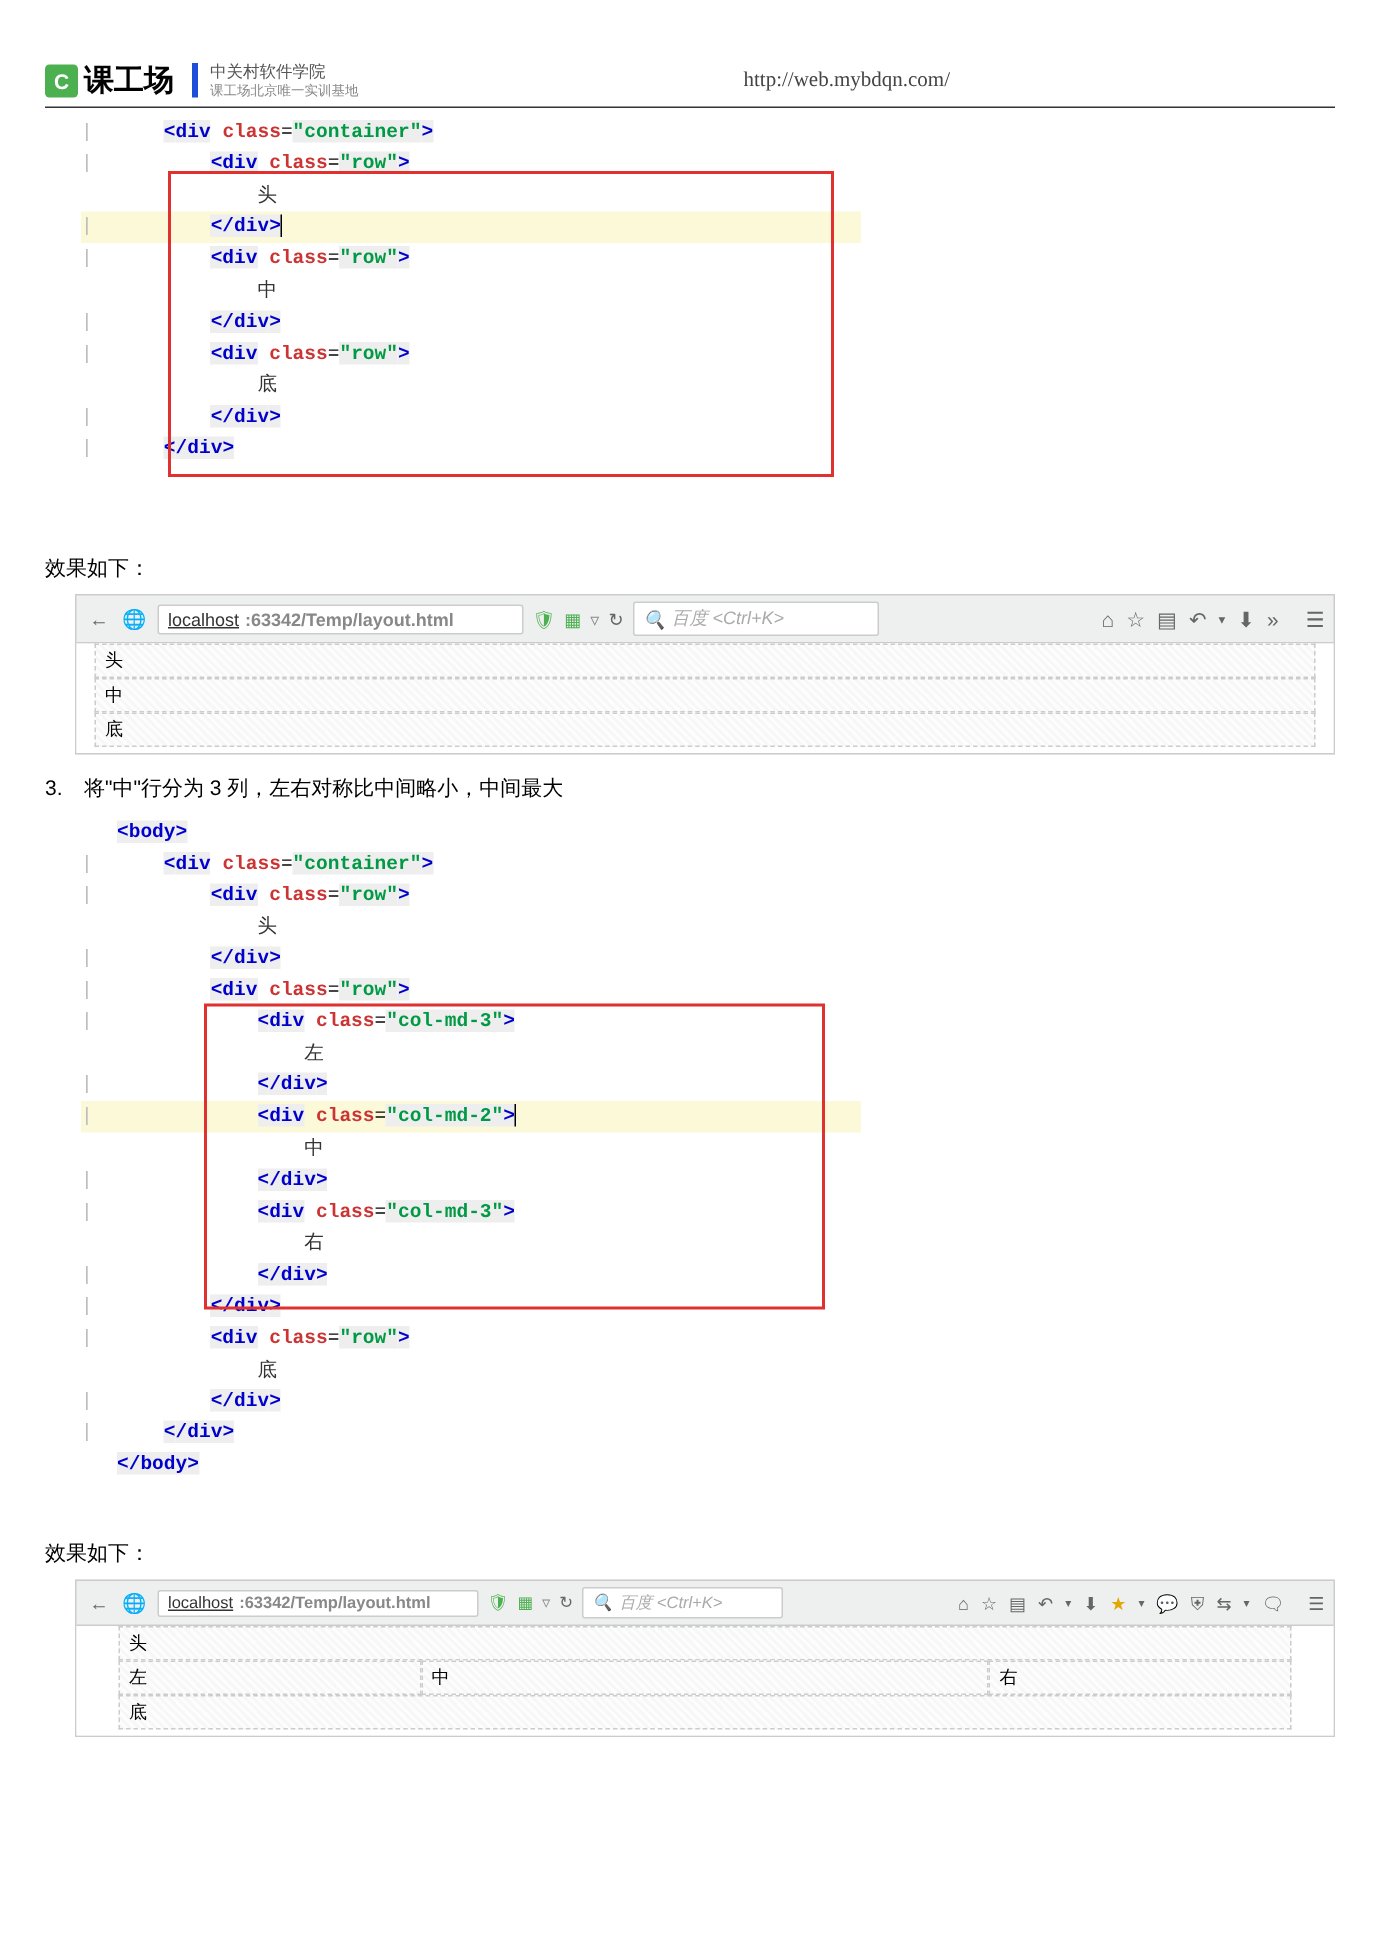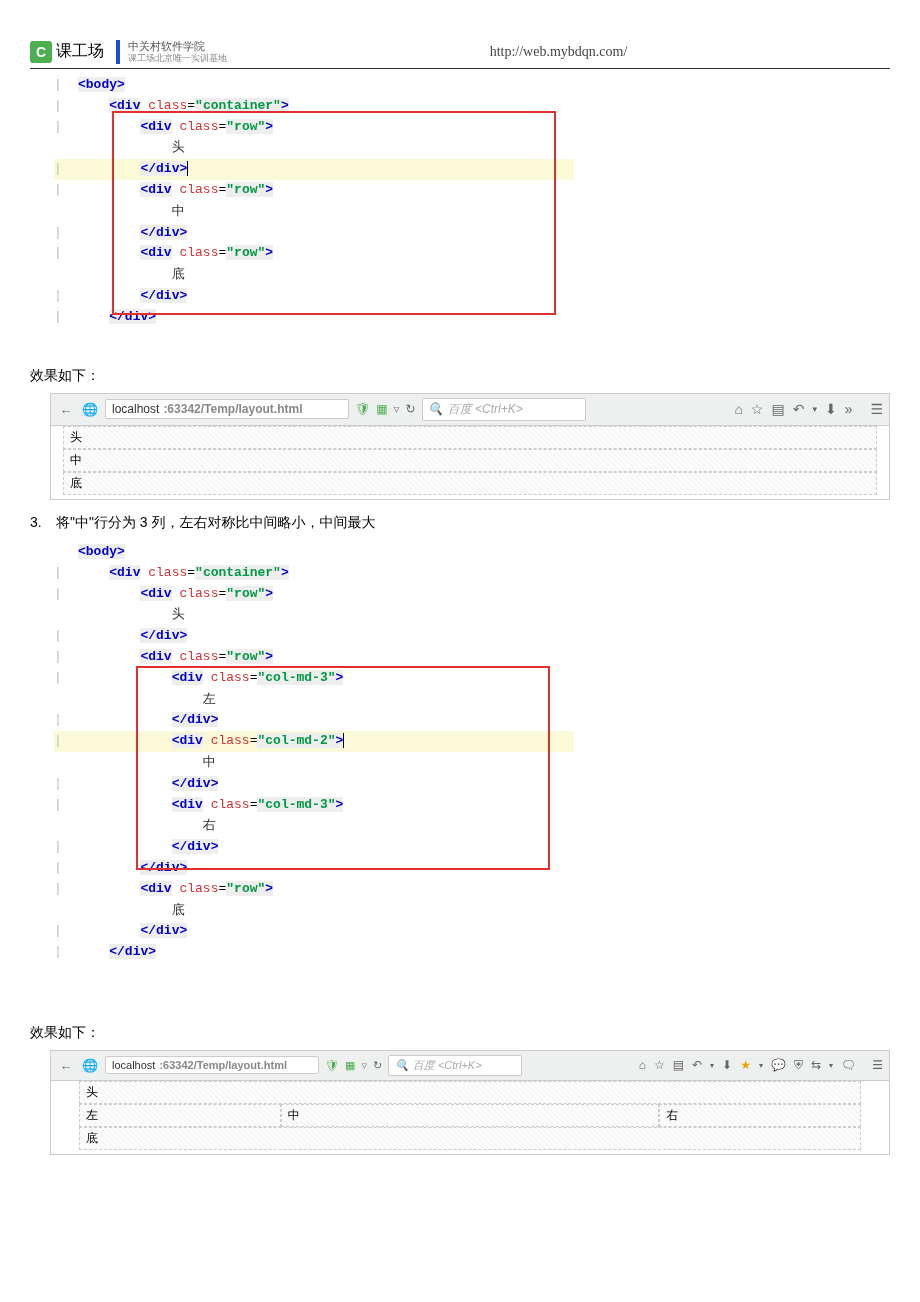--- a/index.html
+++ b/index.html
@@ -24,42 +24,42 @@
   }
   .logo-mark {
     width: 22px; height: 22px;
     background: #4caf50;
     color: #fff;
     font-weight: bold;
     text-align: center;
     line-height: 22px;
     border-radius: 3px;
   }
-  .logo-text { font-weight: normal; font-size: 16px; }
+  .logo-text { font-weight: bold; font-size: 20px; }
   .logo-sub {
     border-left: 4px solid #1d4ed8;
     margin-left: 8px; padding-left: 8px;
     font-size: 11px; color: #555; line-height: 1.2;
   }
   .header-url {
     flex: 1; text-align: center;
     font-family: "SimSun", serif;
     color: #444;
   }
   .code-block {
     font-family: "Courier New", monospace;
     font-size: 13px;
     line-height: 1.6;
     margin-left: 24px;
     position: relative;
   }
   .code-line { white-space: pre; }
   .gutter { color: #bbb; display:inline-block; width: 24px; }
   .tag { color: #0000cc; font-weight: bold; background: #eee; }
-  .attr-name { color: #cc3333; font-weight: normal; }
+  .attr-name { color: #cc3333; font-weight: bold; }
   .attr-val { color: #009944; font-weight: bold; background: #eee; }
   .bracket { color: #0000cc; font-weight: bold; background: #eee; }
   .plain-cn { font-family: "Microsoft YaHei", sans-serif; color: #333; background: #fff; }
   .hl-line { background: #fcf9d9; display: inline-block; min-width: 520px; }
   .cursor { border-right: 1.5px solid #000; }
   .red-box {
     position: absolute;
     border: 2px solid #e03030;
     pointer-events: none;
   }
@@ -83,21 +83,21 @@
     width: 18px; height: 18px;
     display:flex; align-items:center; justify-content:center;
     color:#666; font-size:13px;
   }
   .addr {
     flex: 0 0 230px;
     background: #fff; border: 1px solid #ccc;
     padding: 2px 6px; border-radius: 2px;
     display:flex; align-items:center; gap:4px;
   }
-  .addr .host { color:#333; }
+  .addr .host { color:#333;text-decoration:underline; }
   .addr .path { color:#888;font-weight:bold; }
   .shield { color:#4caf50; }
   .search {
     flex: 0 0 150px;
     background:#fff; border:1px solid #ccc;
     padding:2px 6px; color:#aaa; font-style:italic;
     border-radius: 2px;
     display:flex; align-items:center; gap:4px;
   }
   .toolbar-icons { display:flex; gap:8px; color:#666; margin-left:auto; align-items:center; }
@@ -134,21 +134,20 @@
     <div class="logo-sub">
       <div>中关村软件学院</div>
       <div style="font-size:9px;color:#888;">课工场北京唯一实训基地</div>
     </div>
   </div>
   <div class="header-url">http://web.mybdqn.com/</div>
 </div>
 
 <div class="code-block" style="height:280px;">
   <div class="red-box" style="left:58px; top:36px; width:440px; height:200px;"></div>
-  <div class="code-line"><span class="gutter">|</span><span class="bracket">&lt;</span><span class="tag">body</span><span class="bracket">&gt;</span></div>
   <div class="code-line"><span class="gutter">|</span>    <span class="bracket">&lt;</span><span class="tag">div</span> <span class="attr-name">class</span>=<span class="attr-val">"<span>container</span>"</span><span class="bracket">&gt;</span></div>
   <div class="code-line"><span class="gutter">|</span>        <span class="bracket">&lt;</span><span class="tag">div</span> <span class="attr-name">class</span>=<span class="attr-val">"<span>row</span>"</span><span class="bracket">&gt;</span></div>
   <div class="code-line"><span class="gutter"> </span>            <span class="plain-cn">头</span></div>
   <div class="code-line"><span class="hl-line"><span class="gutter">|</span>        <span class="bracket">&lt;</span><span class="tag">/div</span><span class="bracket cursor">&gt;</span></span></div>
   <div class="code-line"><span class="gutter">|</span>        <span class="bracket">&lt;</span><span class="tag">div</span> <span class="attr-name">class</span>=<span class="attr-val">"<span>row</span>"</span><span class="bracket">&gt;</span></div>
   <div class="code-line"><span class="gutter"> </span>            <span class="plain-cn">中</span></div>
   <div class="code-line"><span class="gutter">|</span>        <span class="bracket">&lt;</span><span class="tag">/div</span><span class="bracket">&gt;</span></div>
   <div class="code-line"><span class="gutter">|</span>        <span class="bracket">&lt;</span><span class="tag">div</span> <span class="attr-name">class</span>=<span class="attr-val">"<span>row</span>"</span><span class="bracket">&gt;</span></div>
   <div class="code-line"><span class="gutter"> </span>            <span class="plain-cn">底</span></div>
   <div class="code-line"><span class="gutter">|</span>        <span class="bracket">&lt;</span><span class="tag">/div</span><span class="bracket">&gt;</span></div>
@@ -211,20 +210,21 @@
   <div class="code-line"><span class="gutter"> </span>                <span class="plain-cn">中</span></div>
   <div class="code-line"><span class="gutter">|</span>            <span class="bracket">&lt;</span><span class="tag">/div</span><span class="bracket">&gt;</span></div>
   <div class="code-line"><span class="gutter">|</span>            <span class="bracket">&lt;</span><span class="tag">div</span> <span class="attr-name">class</span>=<span class="attr-val">"<span>col-md-3</span>"</span><span class="bracket">&gt;</span></div>
   <div class="code-line"><span class="gutter"> </span>                <span class="plain-cn">右</span></div>
   <div class="code-line"><span class="gutter">|</span>            <span class="bracket">&lt;</span><span class="tag">/div</span><span class="bracket">&gt;</span></div>
   <div class="code-line"><span class="gutter">|</span>        <span class="bracket">&lt;</span><span class="tag">/div</span><span class="bracket">&gt;</span></div>
   <div class="code-line"><span class="gutter">|</span>        <span class="bracket">&lt;</span><span class="tag">div</span> <span class="attr-name">class</span>=<span class="attr-val">"<span>row</span>"</span><span class="bracket">&gt;</span></div>
   <div class="code-line"><span class="gutter"> </span>            <span class="plain-cn">底</span></div>
   <div class="code-line"><span class="gutter">|</span>        <span class="bracket">&lt;</span><span class="tag">/div</span><span class="bracket">&gt;</span></div>
   <div class="code-line"><span class="gutter">|</span>    <span class="bracket">&lt;</span><span class="tag">/div</span><span class="bracket">&gt;</span></div>
+  <div class="code-line"><span class="gutter"> </span><span class="bracket">&lt;</span><span class="tag">/body</span><span class="bracket">&gt;</span></div>
 </div>
 
 <div class="doc-text">效果如下：</div>
 
 <div class="browser small">
   <div class="browser-toolbar">
     <span class="tb-btn">←</span>
     <span class="tb-btn" style="color:#888;">🌐</span>
     <div class="addr">
       <span class="host">localhost</span>

